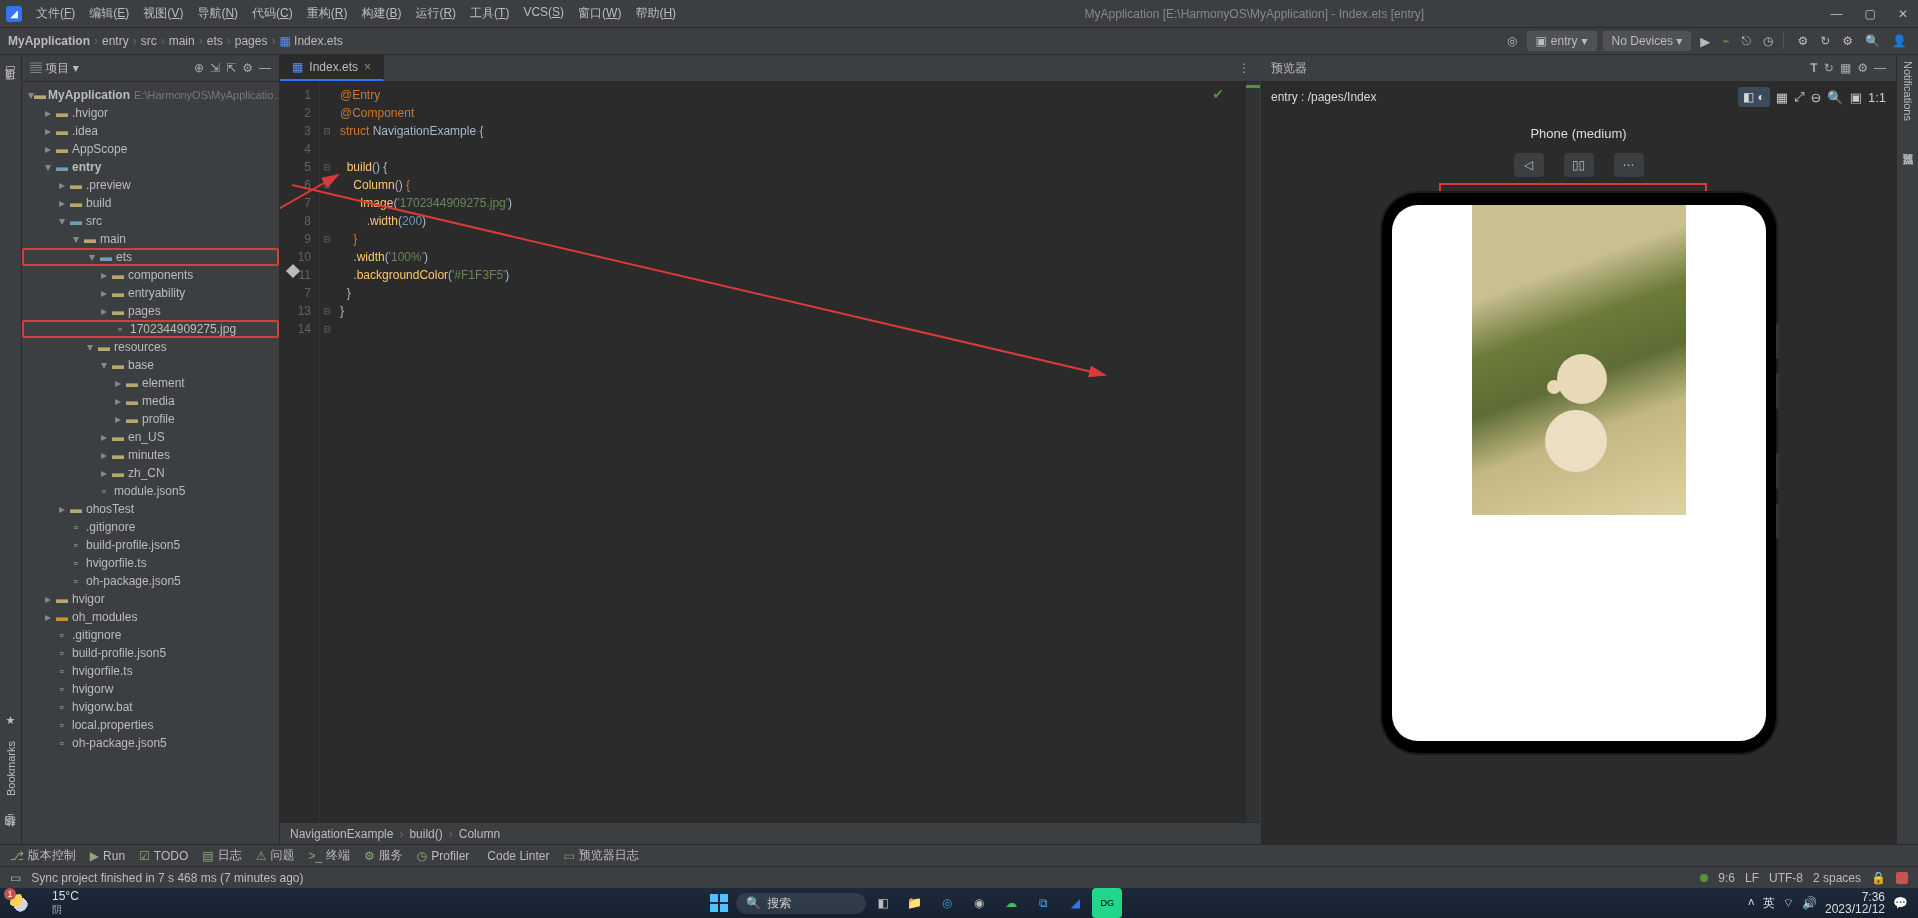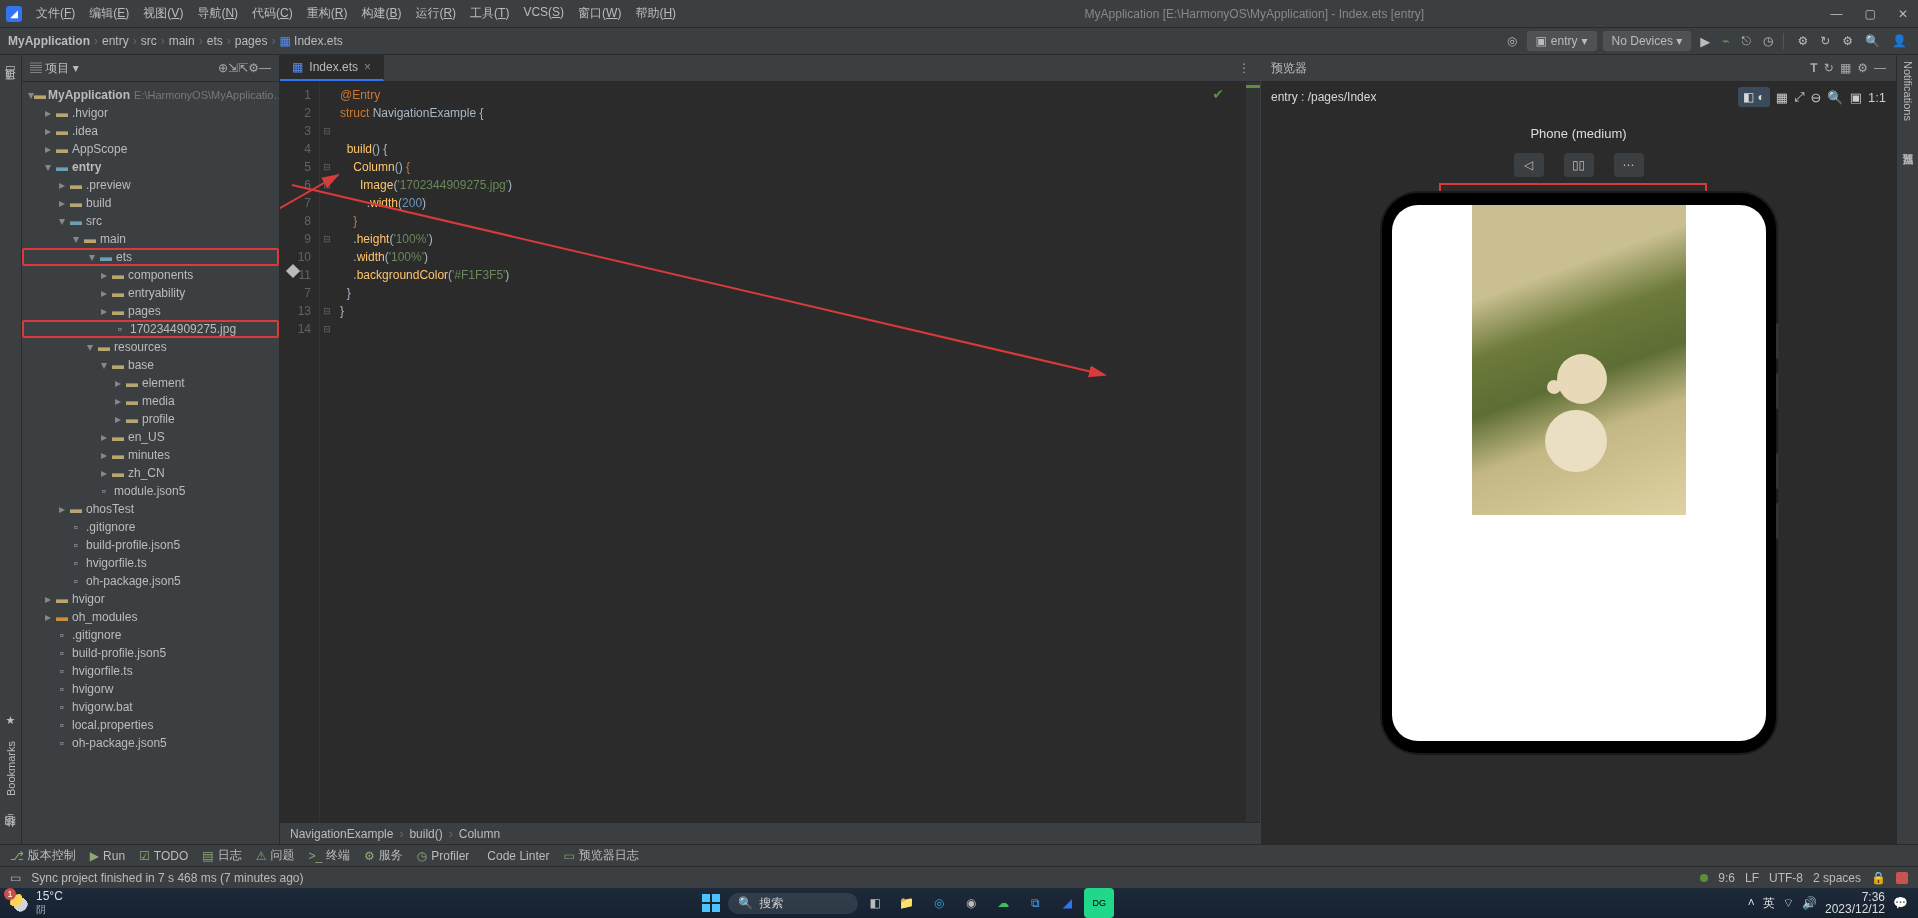--- a/index.html
+++ b/index.html
@@ -32,21 +32,21 @@
 .left-gutter { width:22px; background:#3c3f41; border-right:1px solid #2b2b2b; display:flex; flex-direction:column; align-items:center; padding-top:6px; gap:14px; }
 .left-gutter .vlabel { writing-mode:vertical-rl; transform:rotate(180deg); color:#bbb; font-size:11px; cursor:pointer; white-space:nowrap; }
 .left-gutter .ico { font-size:11px; color:#bbb; }
 
 
 .right-gutter { width:22px; background:#3c3f41; border-left:1px solid #2b2b2b; display:flex; flex-direction:column; align-items:center; padding-top:6px; gap:14px; }
 .right-gutter .vlabel { writing-mode:vertical-rl; color:#bbb; font-size:11px; cursor:pointer; white-space:nowrap; }
 
 
 .project { width:258px; background:#3c3f41; border-right:1px solid #2b2b2b; display:flex; flex-direction:column; }
-.project-header { height:27px; display:flex; align-items:center; padding:0 8px; border-bottom:1px solid #2b2b2b; }
+.project-header { height:27px; display:flex; align-items:center; padding:0 8px; border-bottom:1px solid #2b2b2b; gap:6px; }
 .project-header .spacer { flex:1; }
 .project-header .ico { cursor:pointer; color:#aaa; }
 .tree { flex:1; overflow:auto; padding:4px 0; }
 .tree-row { display:flex; align-items:center; height:18px; padding-right:6px; cursor:pointer; white-space:nowrap; }
 .tree-row .arrow { width:12px; text-align:center; color:#888; }
 .tree-row .ficon { width:16px; text-align:center; }
 .tree-row .flabel { margin-left:2px; }
 .tree-row .fextra { color:#787878; margin-left:4px; font-size:11px; }
 .folder-ico { color:#b8a56f; }
 .folder-blue { color:#6a9fb5; }
@@ -114,21 +114,21 @@
 .toolbar-bottom .tb-item .ico { color:#8fa876; }
 
 
 .statusbar { height:22px; background:#3c3f41; border-top:1px solid #2b2b2b; display:flex; align-items:center; padding:0 10px; gap:10px; }
 .statusbar .spacer { flex:1; }
 .statusbar .dot { width:8px; height:8px; border-radius:50%; background:#5a8f3c; }
 .statusbar .warn-ico { width:12px; height:12px; background:#c75450; border-radius:2px;}
 
 
 .taskbar { height:30px; background:linear-gradient(#1d2a3a,#162130); display:flex; align-items:center; padding:0 10px; gap:4px; }
-.taskbar .weather { display:flex; align-items:center; gap:8px; color:#ddd;}
+.taskbar .weather { display:flex; align-items:center; gap:24px; color:#ddd;}
 .taskbar .weather .wicon { width:18px; height:18px; background:radial-gradient(circle at 30% 30%,#ffd35a 0 40%,transparent 41%),radial-gradient(circle at 60% 60%,#cfd6df 0 45%,transparent 46%); border-radius:50%;}
 .taskbar .weather .badge { position:relative; }
 .taskbar .weather .badge::after{content:"1"; position:absolute; top:-6px; left:-6px; background:#c94f4a; color:#fff; font-size:9px; width:12px; height:12px; border-radius:50%; display:flex;align-items:center;justify-content:center;}
 .taskbar .center { flex:1; display:flex; justify-content:center; align-items:center; gap:2px;}
 .taskbar .tb-icon { width:30px; height:30px; display:flex; align-items:center; justify-content:center; cursor:pointer; border-radius:4px;}
 .taskbar .search { display:flex; align-items:center; background:rgba(255,255,255,.1); border-radius:14px; padding:2px 10px; gap:6px; width:130px; color:#ccc;}
 .taskbar .tray { display:flex; align-items:center; gap:8px; color:#ddd;}
 .taskbar .tray .clock { text-align:right; line-height:12px; font-size:11px;}
 svg { display:block; }
 </style>
@@ -442,28 +442,28 @@
           <div></div>
           <div>⊟</div>
           <div></div>
           <div></div>
           <div></div>
           <div>⊟</div>
           <div>⊟</div>
         </div>
       <div class="code">
 <div class="code-line"><span class="kw">@Entry</span></div>
+<div class="code-line"><span class="kw">@Component</span></div>
 <div class="code-line"><span class="kw">struct</span> <span class="type">NavigationExample</span> <span class="punct">{</span></div>
 <div class="code-line"></div>
 <div class="code-line">  <span class="fn">build</span><span class="punct">() {</span></div>
 <div class="code-line">    <span class="fn">Column</span><span class="punct">()</span> <span class="kw">{</span></div>
 <div class="code-line">      <span class="fn">Image</span><span class="punct">(</span><span class="str">'1702344909275.jpg'</span><span class="punct">)</span></div>
 <div class="code-line">        <span class="punct">.</span><span class="fn">width</span><span class="punct">(</span><span class="num">200</span><span class="punct">)</span></div>
 <div class="code-line">    <span class="kw">}</span></div>
-<div class="code-line">    <span class="punct">.</span><span class="fn">height</span><span class="punct">(</span><span class="str">'100%'</span><span class="punct">)</span></div>
 <div class="code-line">    <span class="punct">.</span><span class="fn">width</span><span class="punct">(</span><span class="str">'100%'</span><span class="punct">)</span></div>
 <div class="code-line bp-line"><span class="bp-marker"></span>    <span class="punct">.</span><span class="fn">backgroundColor</span><span class="punct">(</span><span class="str">'#F1F3F5'</span><span class="punct">)</span></div>
 <div class="code-line">  <span class="punct">}</span></div>
 <div class="code-line"><span class="punct">}</span></div>
         <span class="ed-status">✔</span>
       </div>
       <div class="ed-scrollbar-map">
           <div class="mark"></div>
         </div>
     </div>

